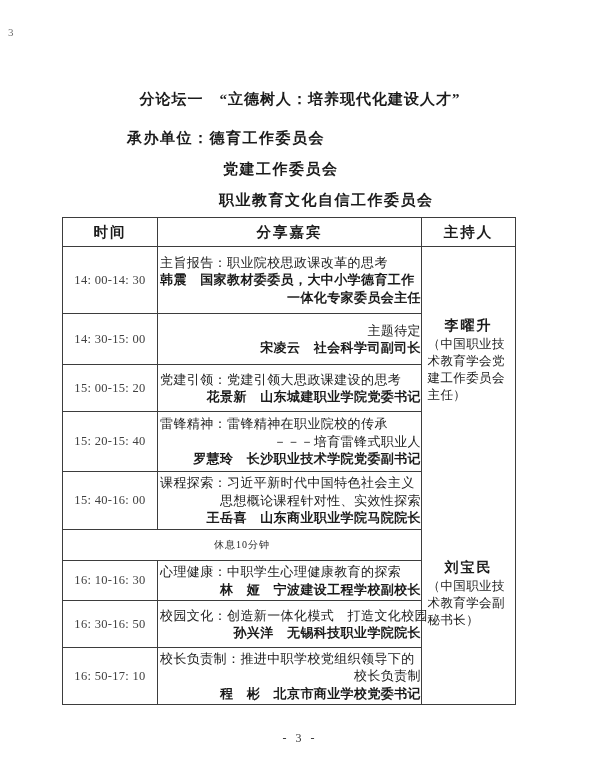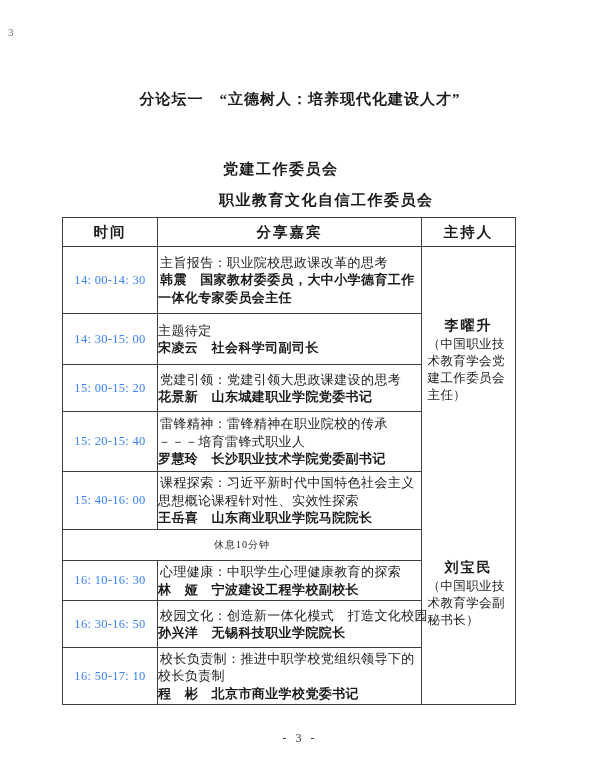--- a/index.html
+++ b/index.html
@@ -10,41 +10,42 @@
   .org-line{position:absolute;font-size:15px;font-weight:700;letter-spacing:1.5px;white-space:nowrap;}
   #org1{left:127px;top:129px;}
   #org2{left:223px;top:160px;}
   #org3{left:219px;top:191px;}
   table.sched{position:absolute;left:62px;top:217px;width:453px;border-collapse:collapse;table-layout:fixed;}
   table.sched col.c1{width:95px;}
   table.sched col.c2{width:264px;}
   table.sched col.c3{width:94px;}
   table.sched th,table.sched td{border:1.4px solid #3d3d3d;padding:0;vertical-align:middle;}
   table.sched th{height:28px;font-size:14.5px;font-weight:700;letter-spacing:2px;}
-  td.time{font-size:12.5px;text-align:center;letter-spacing:0.3px;white-space:nowrap;color:#3b82f6;}
+  td.time{font-size:12.5px;text-align:center;letter-spacing:0.3px;white-space:nowrap;color:#404040;}
   td.guest{padding:2px 3px;}
   .gl{font-size:13px;line-height:17.5px;letter-spacing:0.4px;white-space:nowrap;}
   .gl.b{font-weight:700;}
   .gl.left{text-align:left;padding-left:2px;}
-  .gl.center{text-align:left;}
+  .gl.center{text-align:right;}
   td.brk{text-align:center;font-size:10px;letter-spacing:1px;height:30px;}
   td.host{position:relative;}
   .host-block{position:absolute;left:0;width:100%;}
   .host-b1{top:70px;}
   .host-b2{top:312px;}
   .host-name{text-align:center;font-size:14px;font-weight:700;letter-spacing:2px;}
   .host-aff{width:82px;margin:1px auto 0;font-size:12.5px;line-height:17px;letter-spacing:0.4px;text-align:left;}
   .page-number{position:absolute;top:731px;left:0;width:100%;text-align:center;font-size:12px;letter-spacing:3px;color:#333;}
 </style>
 </head>
 <body>
 
 <div id="page">
   <div class="corner-mark">3</div>
   <div class="title">分论坛一　“立德树人：培养现代化建设人才”</div>
+  <div class="org-line" id="org1">承办单位：德育工作委员会</div>
   <div class="org-line" id="org2">党建工作委员会</div>
   <div class="org-line" id="org3">职业教育文化自信工作委员会</div>
 
   <table class="sched">
     <colgroup>
         <col class="c1">
         <col class="c2">
         <col class="c3">
       </colgroup>
     <thead>

